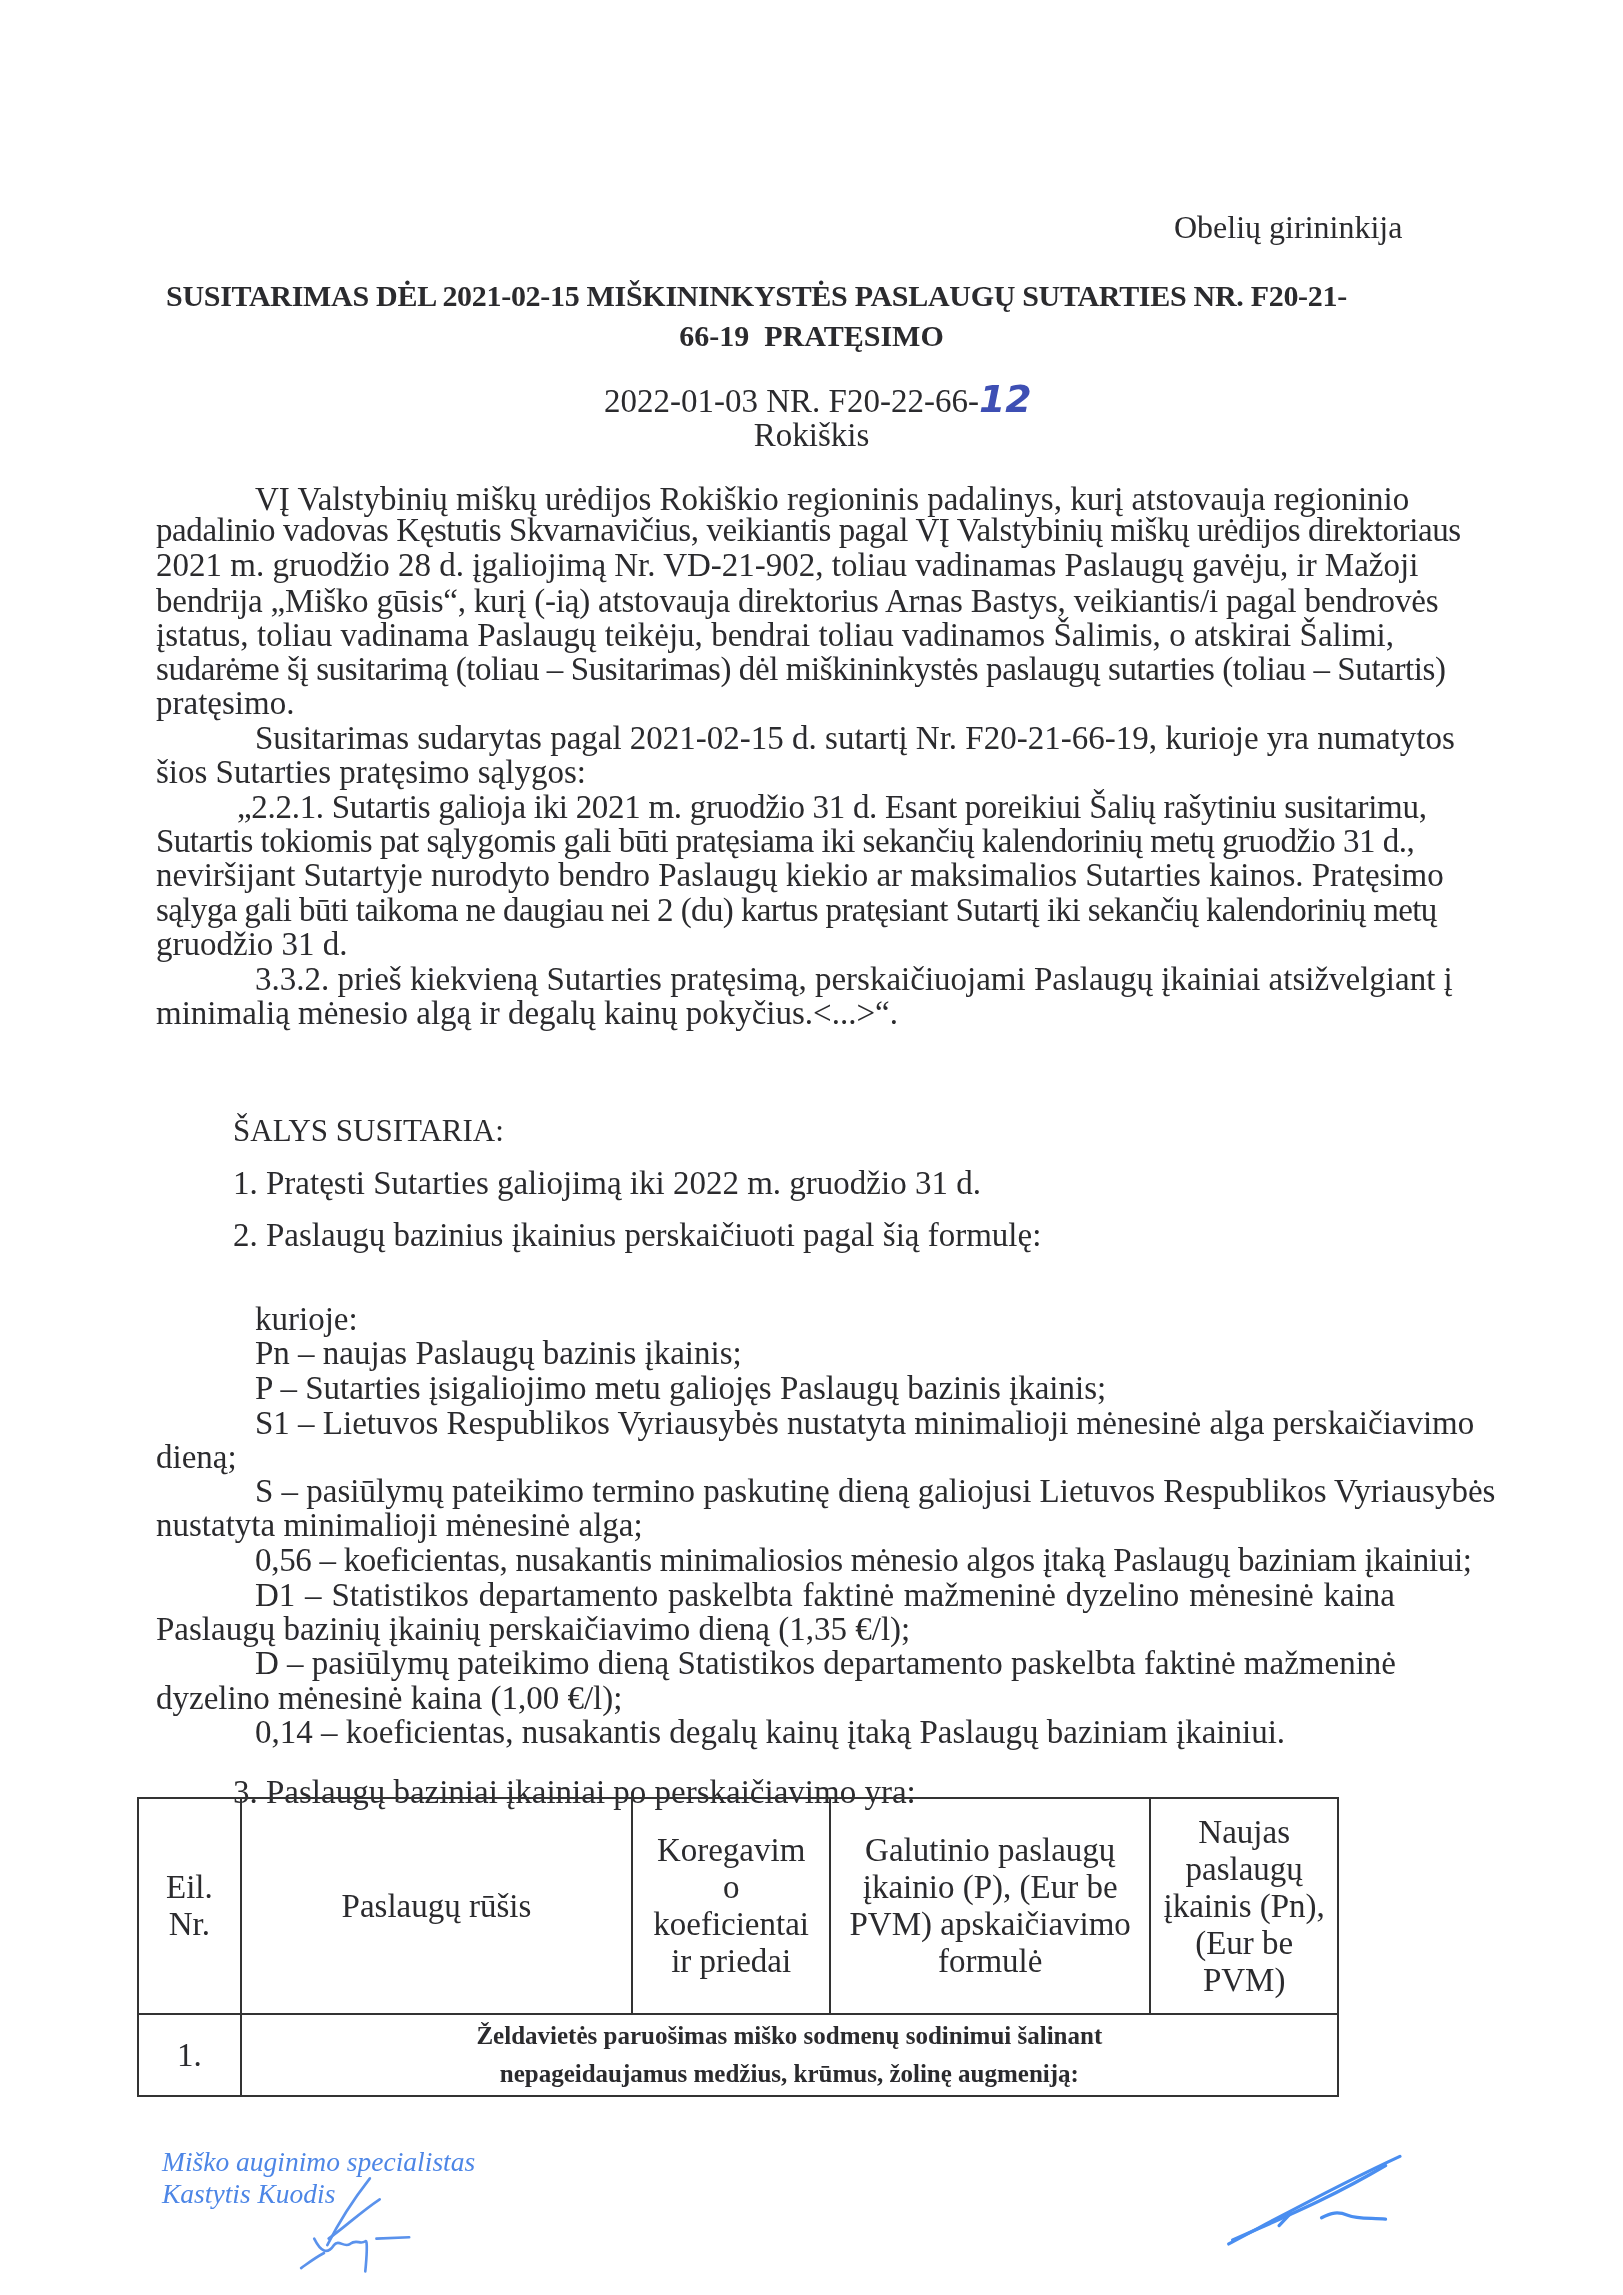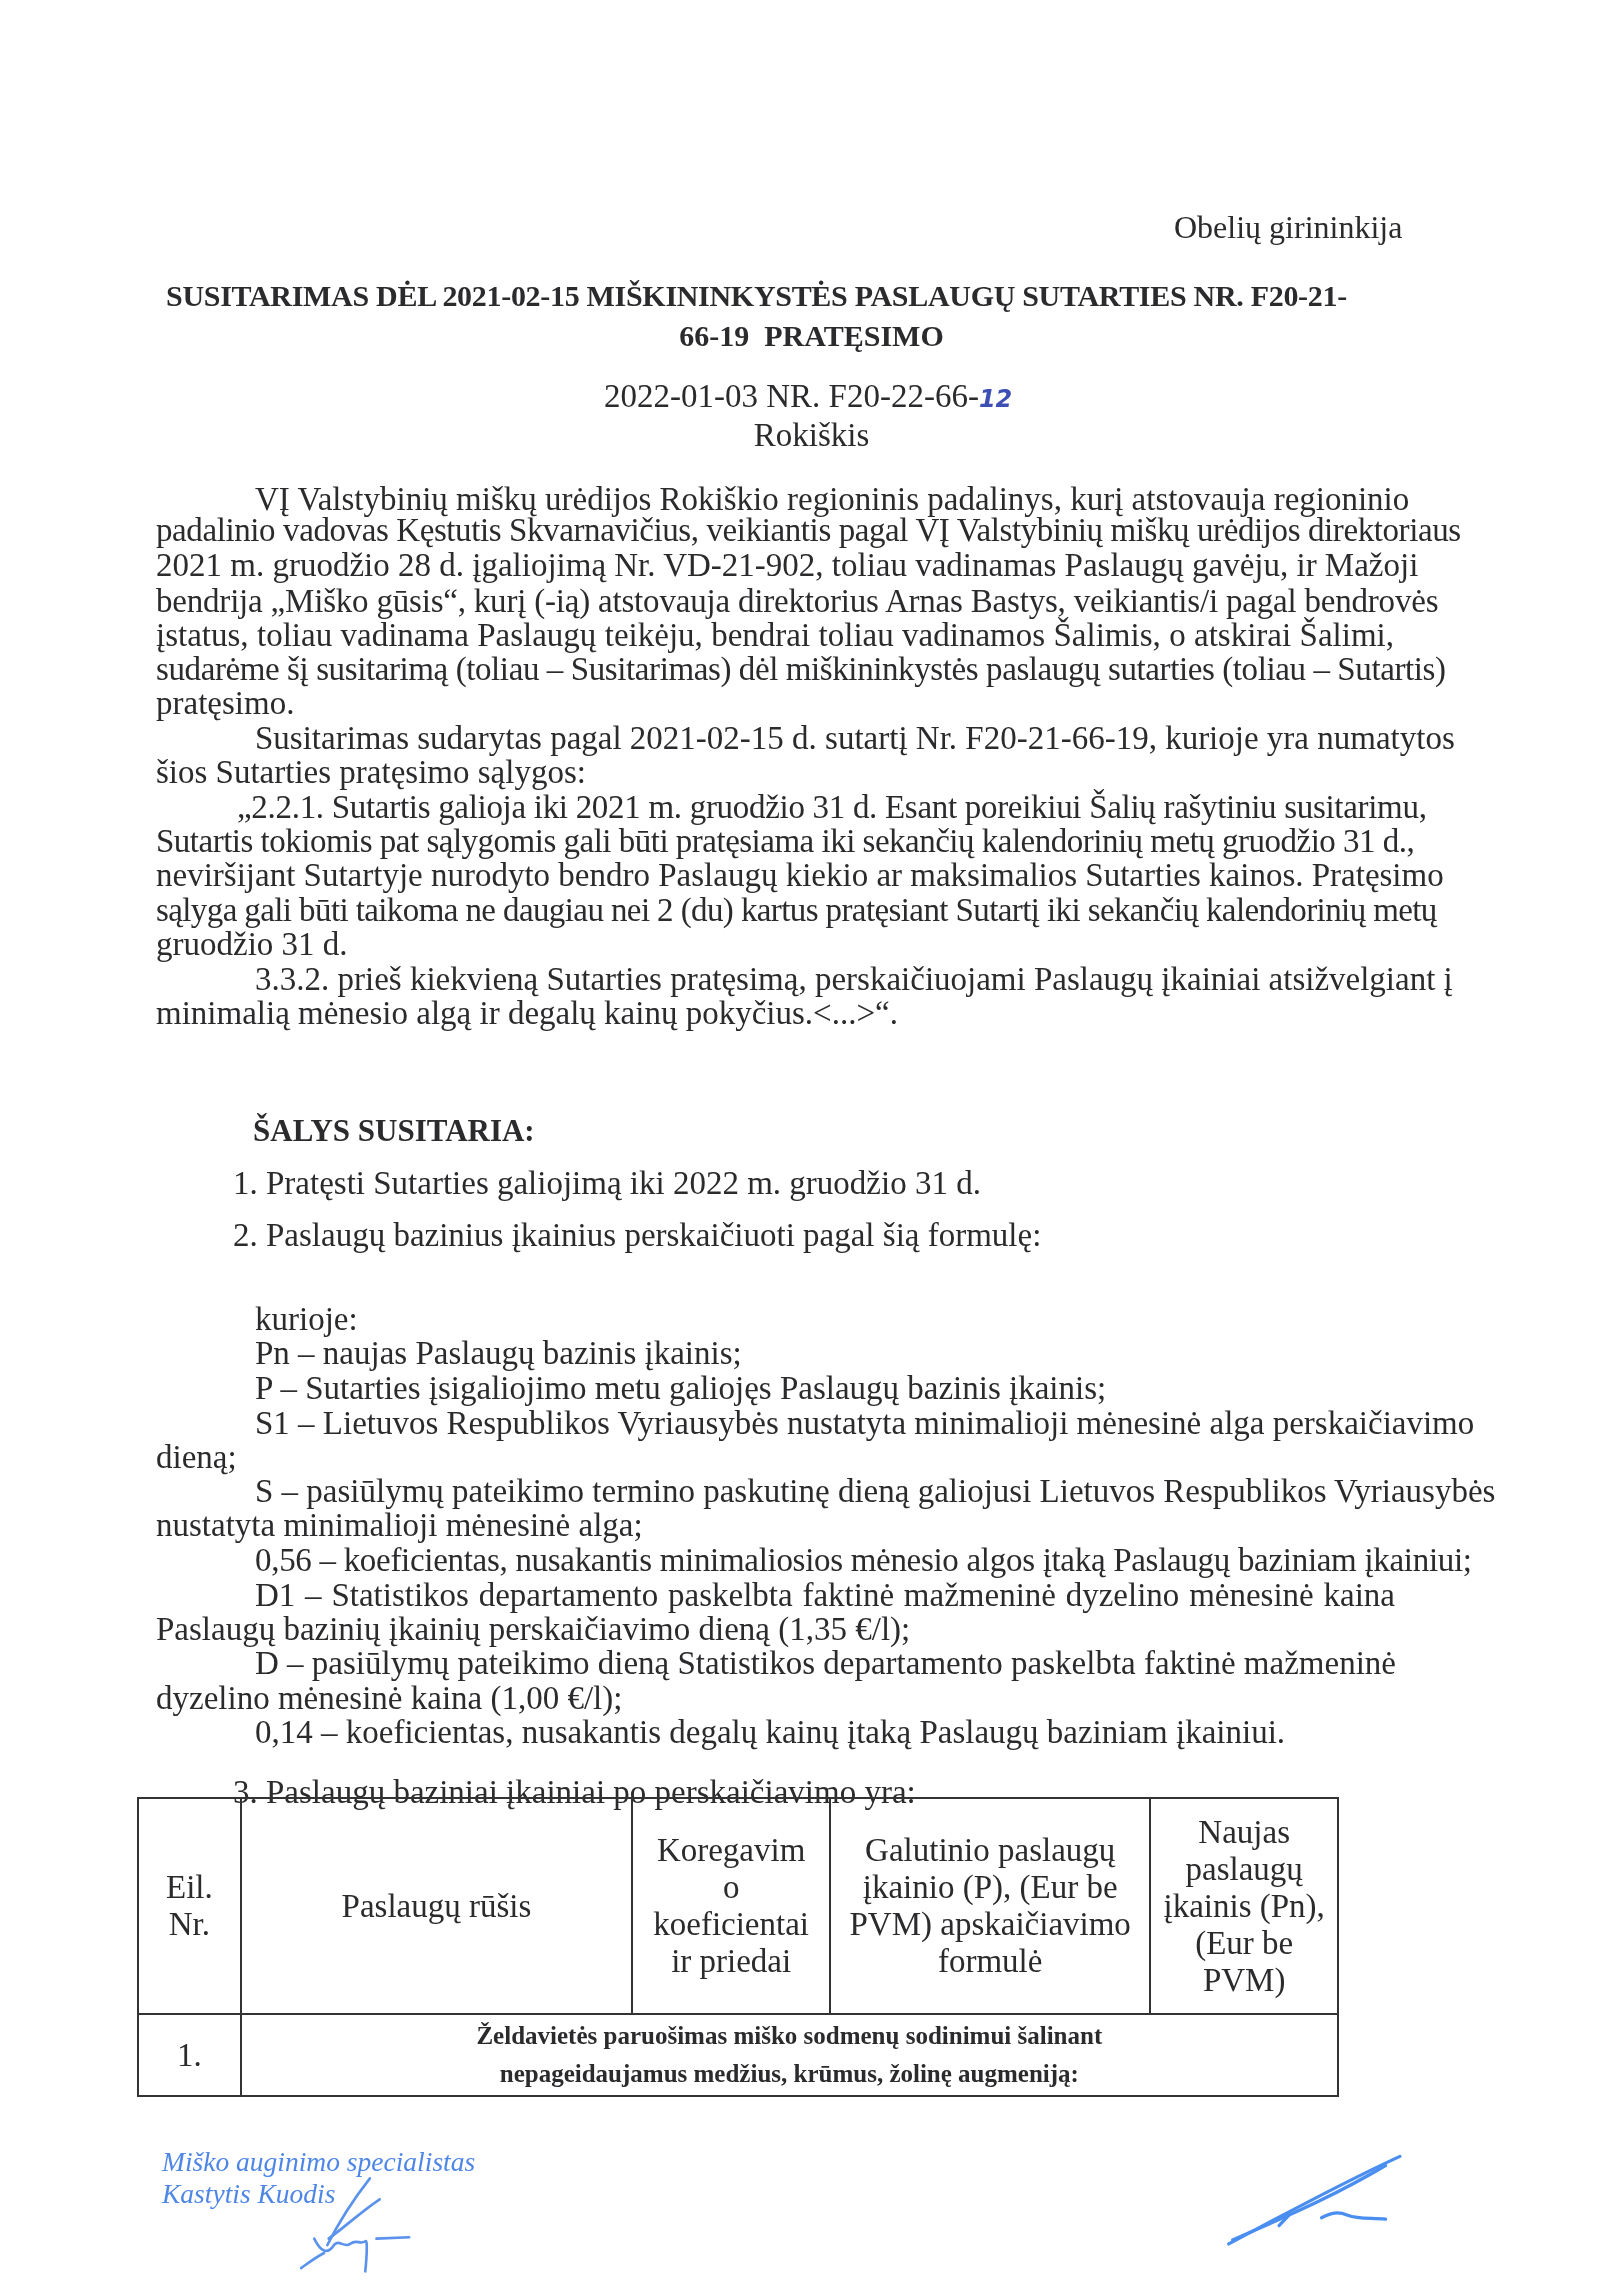--- a/index.html
+++ b/index.html
@@ -1,42 +1,42 @@
 <!DOCTYPE html>
 <html style="font-size:10.5px"><head>
 <meta charset="utf-8">
 <style>
   html, body { margin: 0; padding: 0; background: #ffffff; }
   body { width: 1623px; height: 2295px; position: relative; overflow: hidden;
          font-family: "Liberation Serif", "DejaVu Serif", serif; color: #2b2b2e; }
   .page { position: absolute; left: 0; top: 0; width: 1623px; height: 2295px; background: #fff; padding-left: 19px; }
   .ln { position: absolute; white-space: nowrap; font-size: 33px; line-height: 1; }
   .just { position: absolute; font-size: 33px; line-height: 1; text-align: justify; text-align-last: justify; white-space: nowrap; }
-  .b { font-weight: bold; margin-left: 20px; }
+  .b { font-weight: normal; }
   .title { font-weight: bold; font-size: 33px; }
   .center { text-align: center; }
   .hand { color: #3e4fb4; font-family: "DejaVu Sans", sans-serif; font-style: italic; font-weight: bold; }
   .stamp { color: #4d86e6; font-style: italic; font-family: "Liberation Serif", serif; position: absolute; white-space: nowrap; font-size: 27.5px; line-height: 1; }
   table.rates { position: absolute; left: 137px; top: 1797px; width: 1202px; border-collapse: collapse; }
   table.rates td { border: 2px solid #333; padding: 0; text-align: center; vertical-align: middle;
                    font-size: 33px; line-height: 37px; color: #2b2b2e; }
   .sig { position: absolute; }
 </style>
 </head>
 <body>
 
 <div class="page">
 
   <div class="ln" style="left:1174px; top:211px; font-size:32px;">Obelių girininkija</div>
 
   <div class="ln title" style="left:166px; top:281px; font-size:30px; letter-spacing:-0.3px;">SUSITARIMAS DĖL 2021-02-15 MIŠKININKYSTĖS PASLAUGŲ SUTARTIES NR. F20-21-</div>
   <div class="ln title center" style="left:0; width:1623px; top:321px; font-size:30px; white-space:pre;">66-19  PRATĘSIMO</div>
 
   <div class="ln" style="left:604px; top:380px;">
-    <span>2022-01-03 NR. F20-22-66-</span><span class="hand" style="font-size:24px;">12</span>
+    <span>2022-01-03 NR. F20-22-66-</span><span class="hand" style="font-size:38px;">12</span>
   </div>
   <div class="ln center" style="left:0; width:1623px; top:419px;">Rokiškis</div>
 
   <div class="just" style="left:156px; width:1238px; top:514px; letter-spacing:-0.4px;">padalinio vadovas Kęstutis Skvarnavičius, veikiantis pagal VĮ Valstybinių miškų urėdijos direktoriaus</div>
   <div class="just" style="left:255px; width:1139px; top:483px;">VĮ Valstybinių miškų urėdijos Rokiškio regioninis padalinys, kurį atstovauja regioninio</div>
   <div class="just" style="left:156px; width:1238px; top:549px;">2021 m. gruodžio 28 d. įgaliojimą Nr. VD-21-902, toliau vadinamas Paslaugų gavėju, ir Mažoji</div>
   <div class="just" style="left:156px; width:1238px; top:585px; letter-spacing:-0.2px;">bendrija „Miško gūsis“, kurį (-ią) atstovauja direktorius Arnas Bastys, veikiantis/i pagal bendrovės</div>
   <div class="just" style="left:156px; width:1238px; top:653px; letter-spacing:-0.4px;">sudarėme šį susitarimą (toliau – Susitarimas) dėl miškininkystės paslaugų sutarties (toliau – Sutartis)</div>
   <div class="just" style="left:156px; width:1238px; top:619px;">įstatus, toliau vadinama Paslaugų teikėju, bendrai toliau vadinamos Šalimis, o atskirai Šalimi,</div>
   <div class="ln" style="left:156px; top:687px;">pratęsimo.</div>

